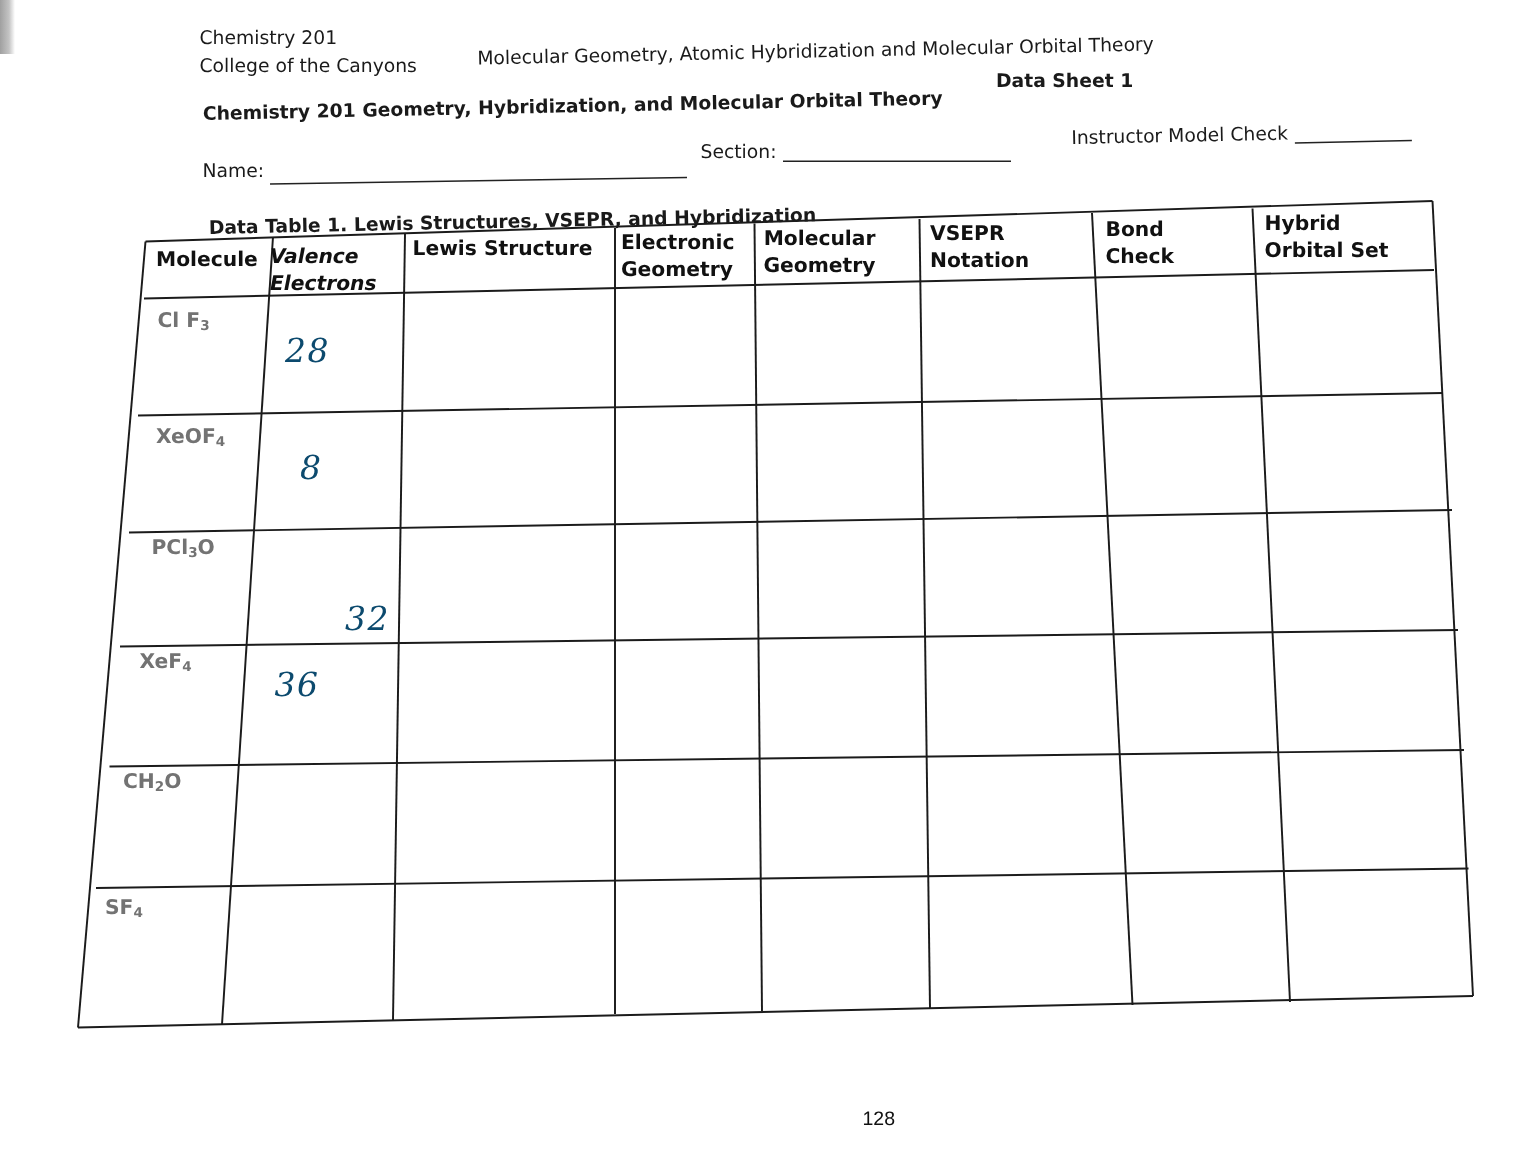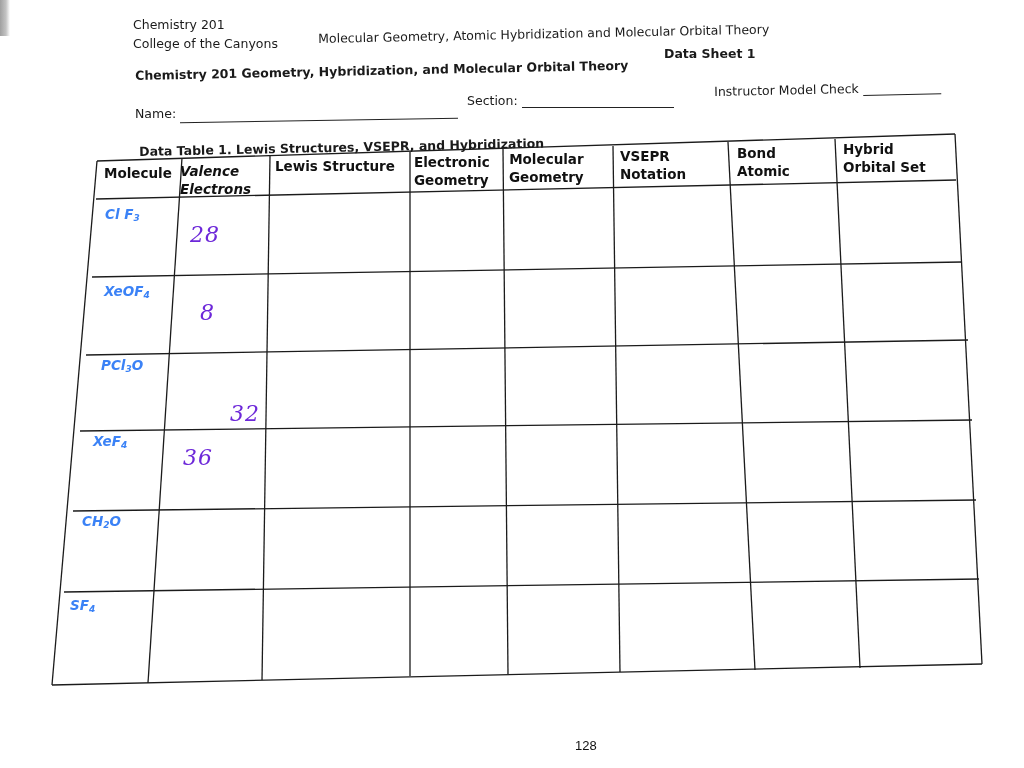--- a/index.html
+++ b/index.html
@@ -7,23 +7,23 @@
       width: 1024px; height: 768px; overflow: hidden;
       background: #ffffff; position: relative;
       font-family: "Liberation Sans", sans-serif; color: #111;
     }
     .abs { position: absolute; white-space: nowrap; }
     .hdr { font-family: "DejaVu Sans", sans-serif; font-size: 12.5px; color: #1a1a1a; }
     .bold { font-weight: bold; }
     .rot1 { transform: rotate(-1.2deg); transform-origin: left top; }
     .line { display: inline-block; border-bottom: 1px solid #222; vertical-align: bottom; }
     .col-h { font-family: "DejaVu Sans", sans-serif; font-weight: bold; font-size: 13.5px; line-height: 18px; color: #111; }
-    .mol { font-family: "DejaVu Sans", sans-serif; font-weight: bold; font-size: 13.5px; color: #3b82f6; font-style: italic; }
+    .mol { font-family: "DejaVu Sans", sans-serif; font-weight: bold; font-size: 13.5px; color: #737373; }
     .mol sub { font-size: 9px; vertical-align: -2px; }
-    .hand { font-family: "DejaVu Serif", serif; font-size: 22px; color: #6d28d9; font-style: italic; letter-spacing: 1px; }
+    .hand { font-family: "DejaVu Serif", serif; font-size: 22px; color: #0c4a6e; font-style: italic; letter-spacing: 1px; }
     svg.grid { position: absolute; left: 0; top: 0; }
     .smudge { position: absolute; left: 0; top: 0; width: 10px; height: 36px;
       background: linear-gradient(90deg, #777 0%, #aaa 60%, rgba(255,255,255,0) 100%); opacity: .7; }
     .page-num { font-family: "Liberation Sans", sans-serif; font-size: 13px; }
   </style>
 </head>
 <body>
 
 <div class="smudge"></div>
 
@@ -89,21 +89,21 @@
 <div class="abs col-h" style="left:509px; top:150px;text-align:right;">
   <div>Molecular</div>
     <div>Geometry</div>
 </div>
 <div class="abs col-h" style="left:620px; top:147px;">
   <div>VSEPR</div>
     <div>Notation</div>
 </div>
 <div class="abs col-h" style="left:737px; top:144px;">
   <div>Bond</div>
-    <div>Atomic</div>
+    <div>Check</div>
 </div>
 <div class="abs col-h" style="left:843px; top:140px;">
   <div>Hybrid</div>
     <div>Orbital Set</div>
 </div>
 
 <div class="abs mol" style="left:105px; top:206px;"><span>Cl F</span><sub>3</sub><span></span></div>
 <div class="abs mol" style="left:104px; top:283px;"><span>XeOF</span><sub>4</sub><span></span></div>
 <div class="abs mol" style="left:101px; top:357px;"><span>PCl</span><sub>3</sub><span>O</span></div>
 <div class="abs mol" style="left:93px; top:433px;text-align:center;"><span>XeF</span><sub>4</sub><span></span></div>

